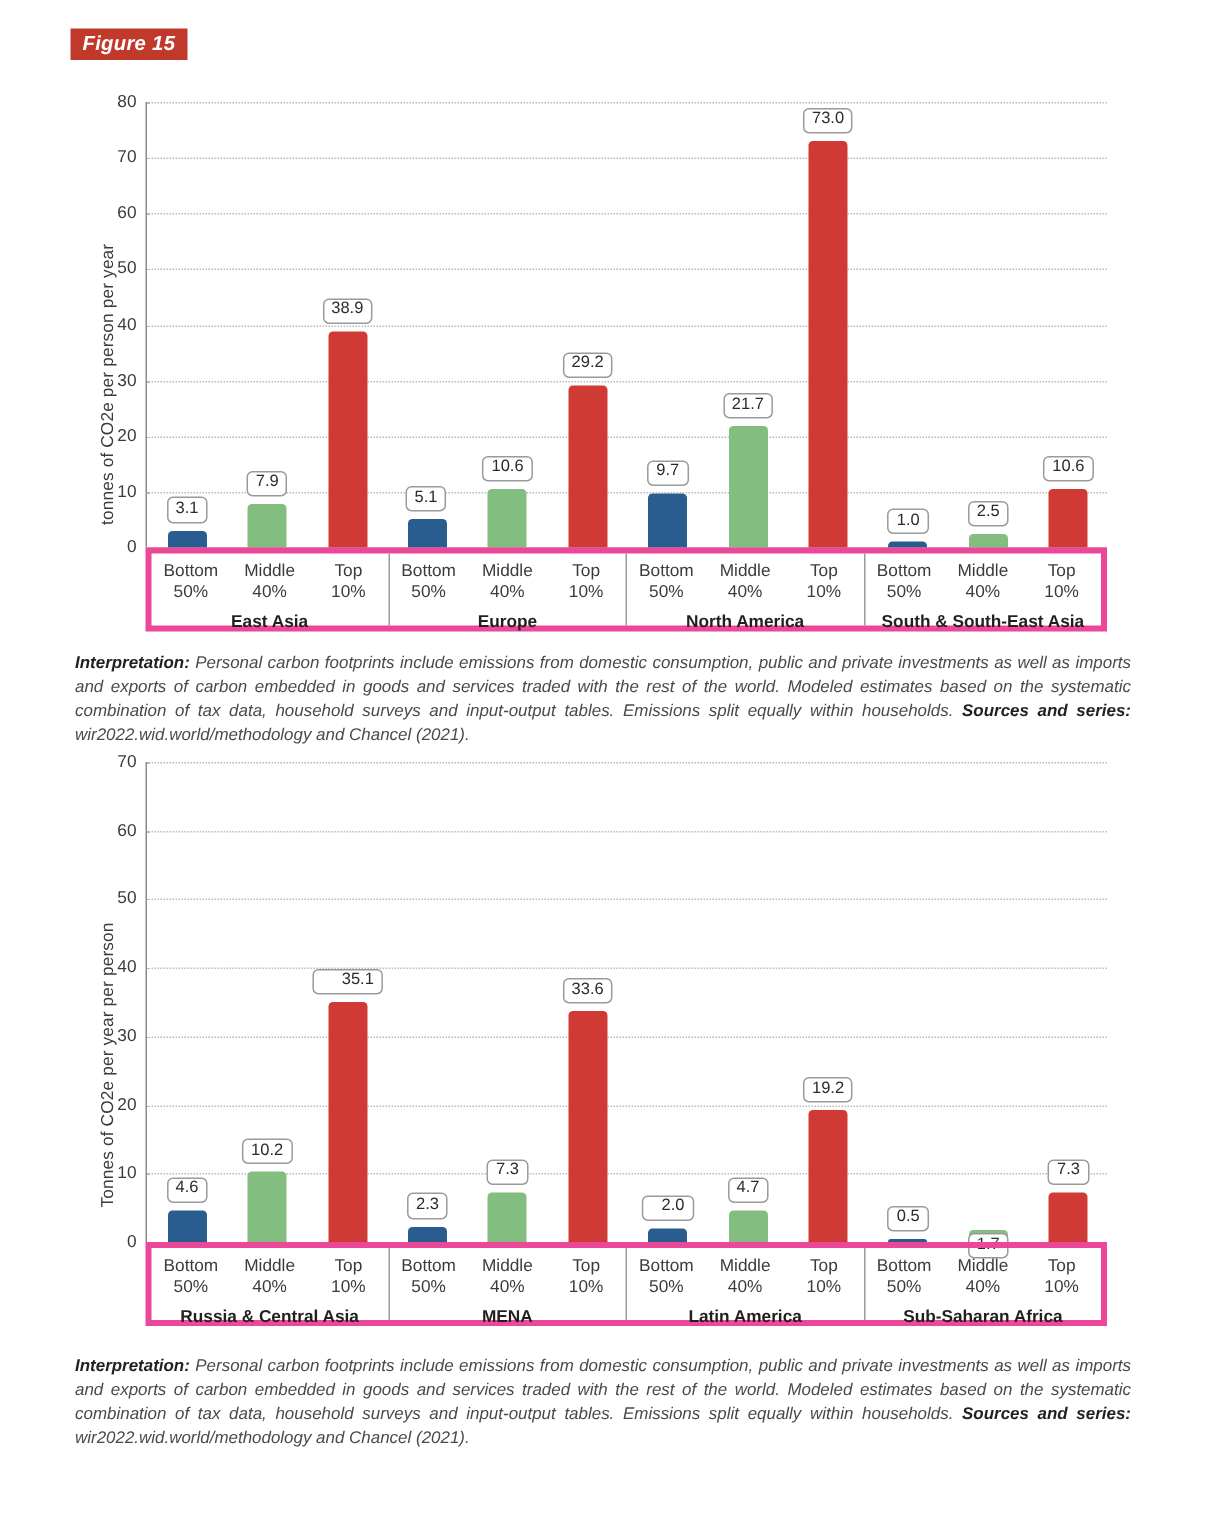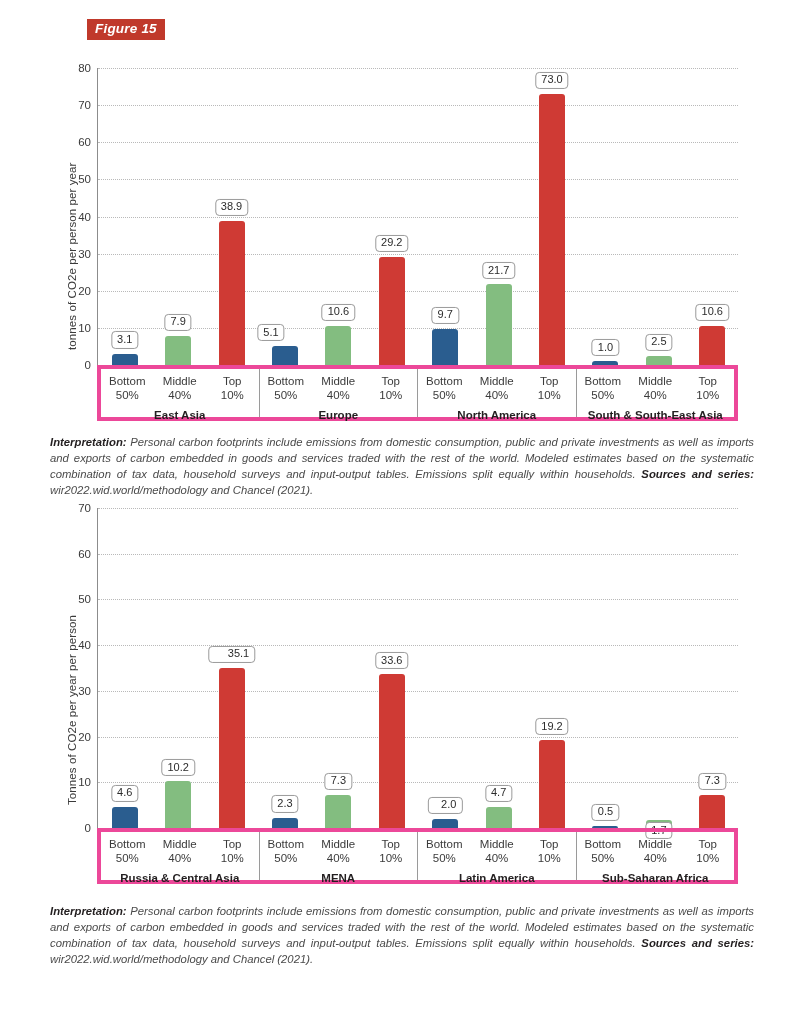--- a/index.html
+++ b/index.html
@@ -16,21 +16,20 @@
     overflow: hidden;
   }
 
   
   .fig-header {
     position: absolute;
     left: 47px;
     top: 19px;
     display: flex;
     align-items: center;
-    margin-left: 40px;
   }
   .fig-badge {
     background: #c0392b;
     color: #ffffff;
     font-style: italic;
     font-weight: bold;
     font-size: 13.5px;
     letter-spacing: 0.2px;
     padding: 3px 8px 4px 8px;
     line-height: 1;
@@ -198,21 +197,21 @@
         <div class="ytick" style="top: 37.125px;">70</div>
         <div class="gridline" style="top: 0px;"></div>
         <div class="ytick" style="top: 0px;">80</div>
         <div class="bar b-bottom" style="left: 13.7083px; width: 26px; height: 11.5087px;"></div>
         <div class="dlabel" style="left: 26.7083px; top: 280.491px;">3.1</div>
         <div class="bar b-middle" style="left: 67.125px; width: 26px; height: 29.3287px;"></div>
         <div class="dlabel" style="left: 80.125px; top: 262.671px;">7.9</div>
         <div class="bar b-top" style="left: 120.542px; width: 26px; height: 144.416px;"></div>
         <div class="dlabel" style="left: 133.542px; top: 147.584px;">38.9</div>
         <div class="bar b-bottom" style="left: 173.958px; width: 26px; height: 18.9337px;"></div>
-        <div class="dlabel" style="left: 173px; top: 273.066px;">5.1</div>
+        <div class="dlabel" style="left: 186px; top: 273.066px;">5.1</div>
         <div class="bar b-middle" style="left: 227.375px; width: 26px; height: 39.3525px;"></div>
         <div class="dlabel" style="left: 240.375px; top: 252.647px;">10.6</div>
         <div class="bar b-top" style="left: 280.792px; width: 26px; height: 108.405px;"></div>
         <div class="dlabel" style="left: 293.792px; top: 183.595px;">29.2</div>
         <div class="bar b-bottom" style="left: 334.208px; width: 26px; height: 36.0112px;"></div>
         <div class="dlabel" style="left: 347.208px; top: 255.989px;">9.7</div>
         <div class="bar b-middle" style="left: 387.625px; width: 26px; height: 80.5613px;"></div>
         <div class="dlabel" style="left: 400.625px; top: 211.439px;">21.7</div>
         <div class="bar b-top" style="left: 441.042px; width: 26px; height: 271.012px;"></div>
         <div class="dlabel" style="left: 454.042px; top: 20.9875px;">73.0</div>

